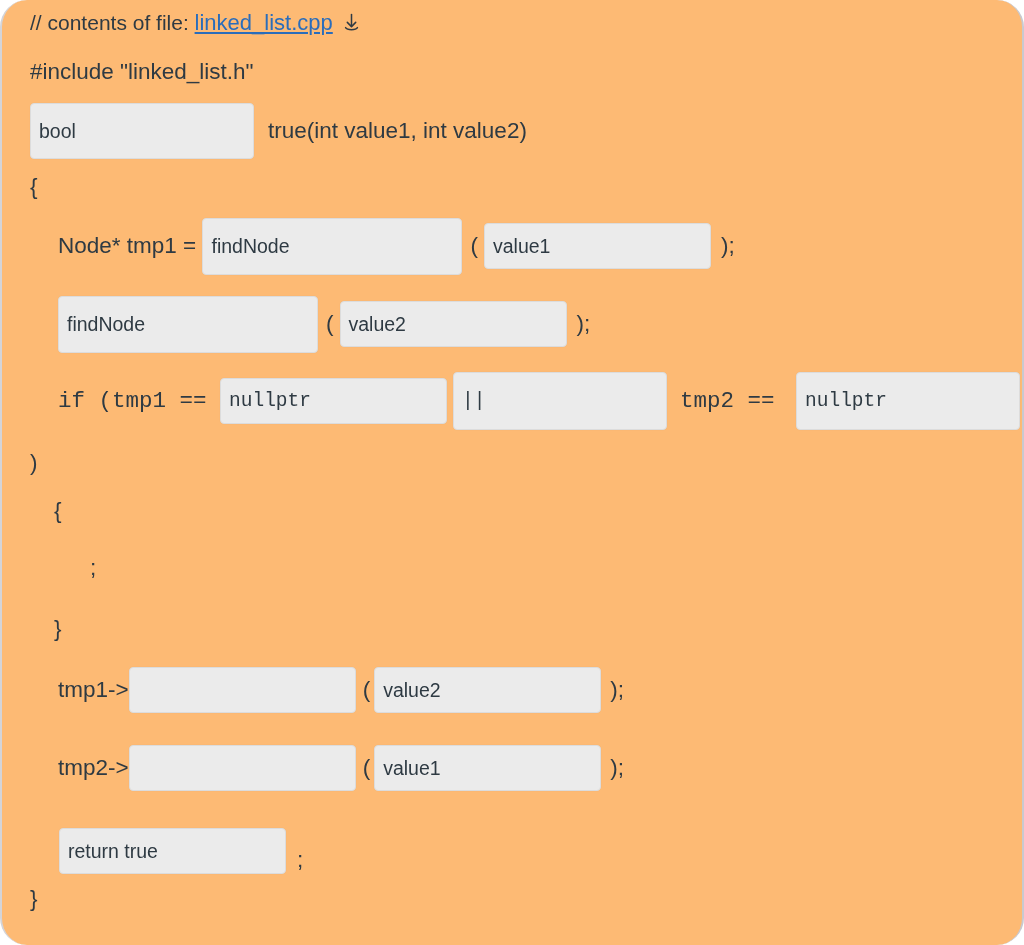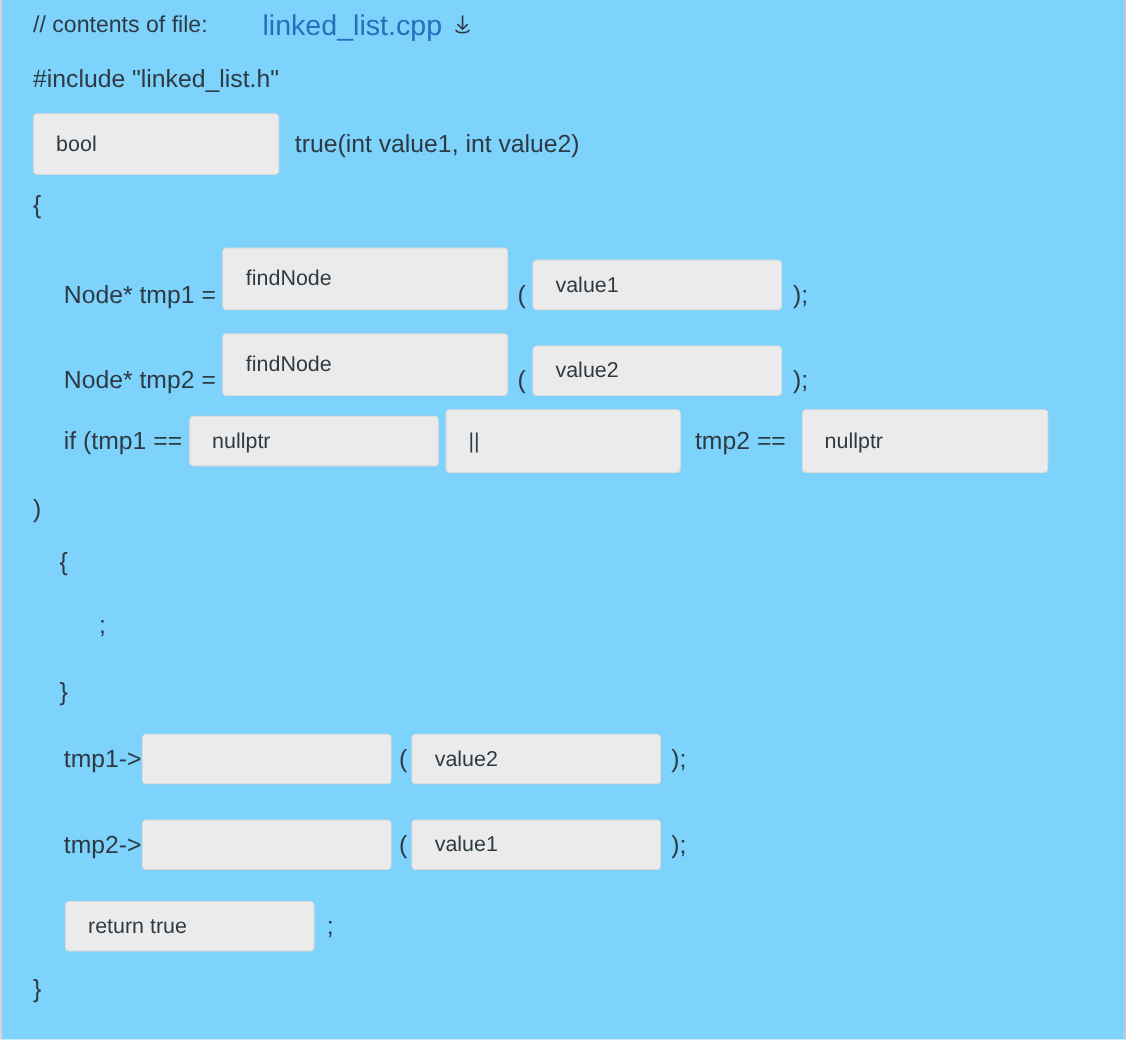--- a/index.html
+++ b/index.html
@@ -14,23 +14,24 @@
     -webkit-font-smoothing: antialiased;
   }
 
   
   .page {
     position: relative;
     width: 1024px;
     height: 945px;
     box-sizing: border-box;
     overflow: hidden;
-    background: #7dd3fc;
+    background: #fdba74;
     border-left: 2px solid #d4d4d8;
     border-right: 2px solid #c9c9cf;
+    border-radius: 27px;
   }
 
   .code-area {
     padding: 0 0 0 0;
   }
 
   
   .line {
     display: flex;
     align-items: center;
@@ -46,26 +47,26 @@
     white-space: pre;
   }
 
   .comment-line {
     padding: 8px 0 0 28px;
     height: 38px;
   }
   .comment-line .txt { font-size: 21px; }
 
   .file-link {
-    font-size: 26px;
+    font-size: 22px;
     color: #2a6dbb;
+    text-decoration: underline;
     text-underline-offset: 2px;
     cursor: pointer;
     white-space: pre;
-    margin-left: 44px;
   }
 
   .download-icon {
     display: inline-flex;
     align-items: center;
     margin-left: 9px;
     cursor: pointer;
     line-height: 0;
   }
 
@@ -77,45 +78,45 @@
   
   .slot {
     box-sizing: border-box;
     background: #ebebeb;
     border: 1px solid #dcdcdc;
     border-radius: 4px;
     font-size: 19.5px;
     color: #2e3a43;
     display: flex;
     align-items: center;
-    padding: 0 0 0 20px;
+    padding: 0 0 0 8px;
     white-space: pre;
     cursor: pointer;
     user-select: none;
     flex: none;
     box-shadow: 0 0 0 0.5px rgba(0,0,0,0.02);
   }
   .slot.empty { color: transparent; }
 
   
   .w-bool   { width: 224px; height: 56px; }
   .w-std    { width: 260px; height: 57px; }
   .w-wide   { width: 227px; height: 46px; }
   .w-or     { width: 214px; height: 58px; }
   .w-null3  { width: 224px; height: 58px; }
 
   .row-bool      { padding: 14px 0 0 28px; height: 72px; }
   .brace-line    { padding: 10px 0 0 28px; height: 44px; }
   .brace-line-in { padding: 10px 0 0 52px; height: 48px; }
-  .decl-line     { padding: 6px 0 0 56px; height: 78px; align-items: flex-end; }
-  .if-line       { padding: 4px 0 0 56px; height: 78px; }
+  .decl-line     { padding: 6px 0 0 56px; height: 78px; }
+  .if-line       { padding: 4px 0 0 56px; height: 78px; font-family: Liberation Mono, monospace; }
   .close-paren   { padding: 6px 0 0 28px; height: 44px; }
   .ret-line      { padding: 6px 0 0 77px; height: 70px; }
   .arrow-line    { padding: 6px 0 0 56px; height: 78px; align-items: center; }
-  .ret-true-line { padding: 6px 0 0 57px; height: 70px; }
+  .ret-true-line { padding: 6px 0 0 57px; height: 70px; align-items: flex-end; }
   .final-brace   { padding: 6px 0 0 28px; height: 44px; }
 
   .gap-sm { display: inline-block; width: 6px; }
 </style>
 </head>
 <body>
 
 <div class="page">
   <div class="code-area">
 
@@ -146,21 +147,20 @@
 
     <div class="line decl-line">
       <span class="txt">Node* tmp1 = </span>
       <span class="slot w-std">findNode</span>
       <span class="txt" style="margin:0 6px 0 8px;">(</span>
       <span class="slot w-wide">value1</span>
       <span class="txt" style="margin-left:10px;">);</span>
     </div>
 
     <div class="line decl-line">
-      <span class="txt">Node* tmp2 = </span>
       <span class="slot w-std">findNode</span>
       <span class="txt" style="margin:0 6px 0 8px;">(</span>
       <span class="slot w-wide">value2</span>
       <span class="txt" style="margin-left:10px;">);</span>
     </div>
 
     <div class="line if-line">
       <span class="txt">if (tmp1 == </span>
       <span class="slot w-wide">nullptr</span>
       <span class="gap-sm"></span>

